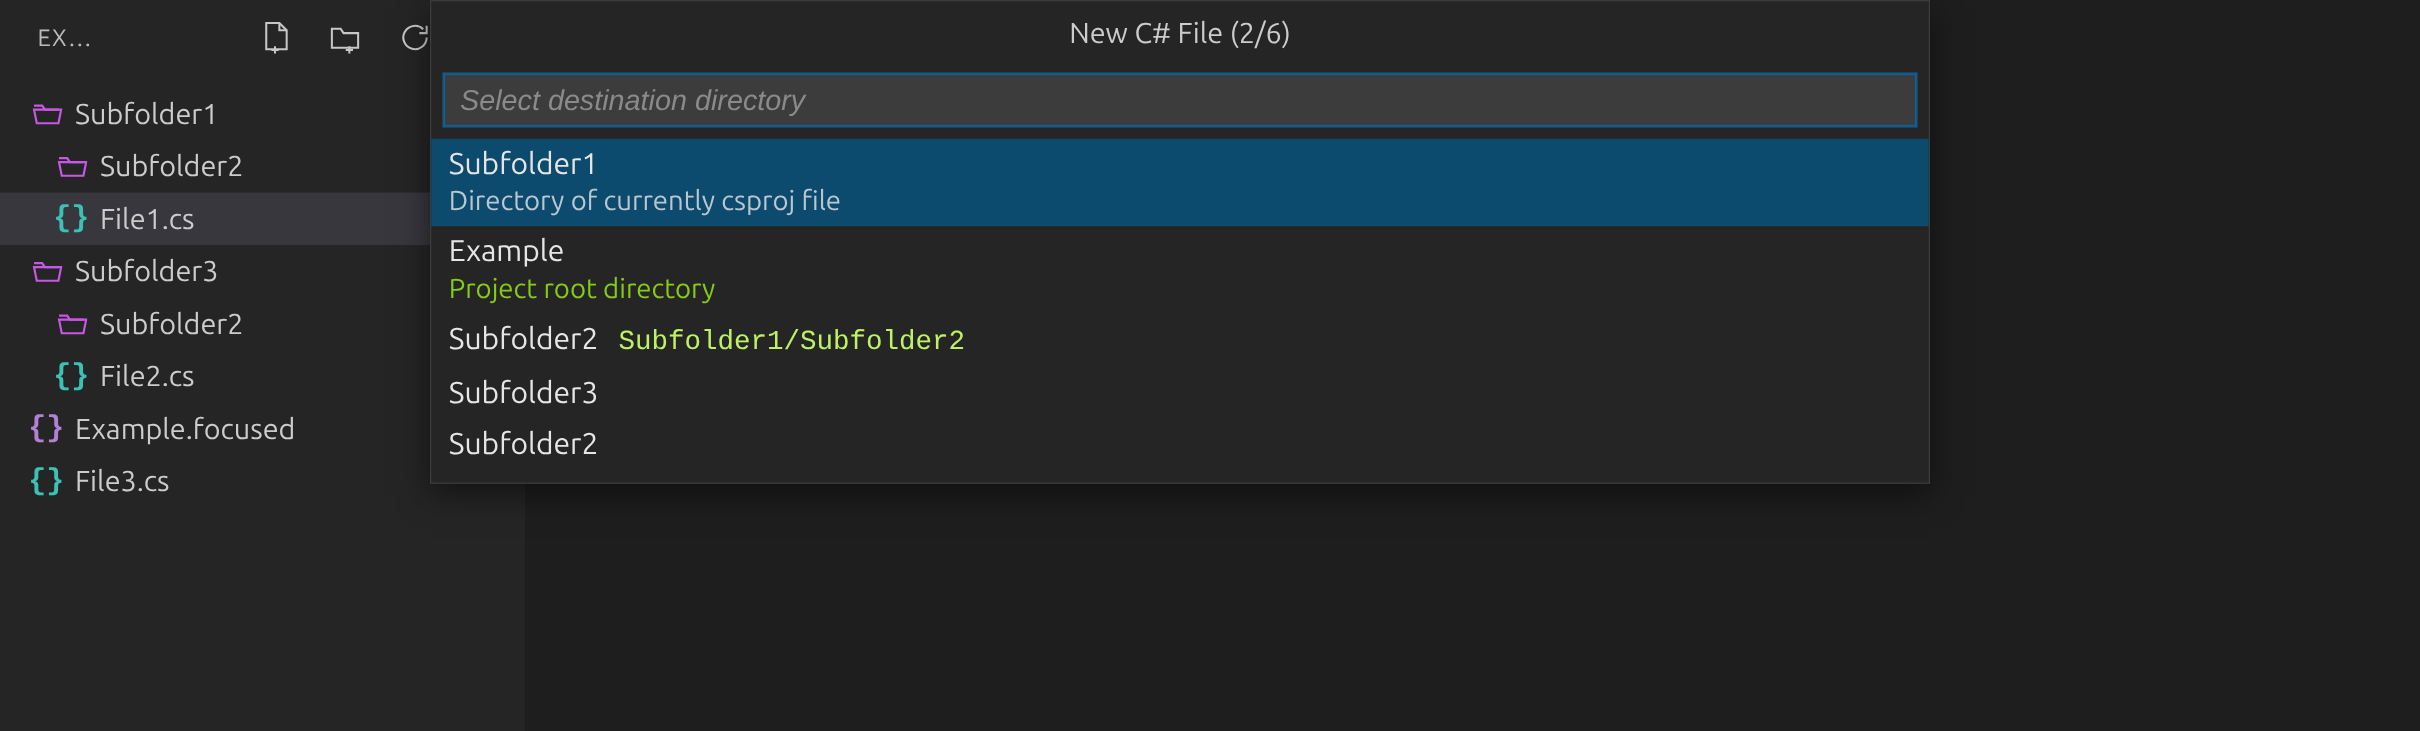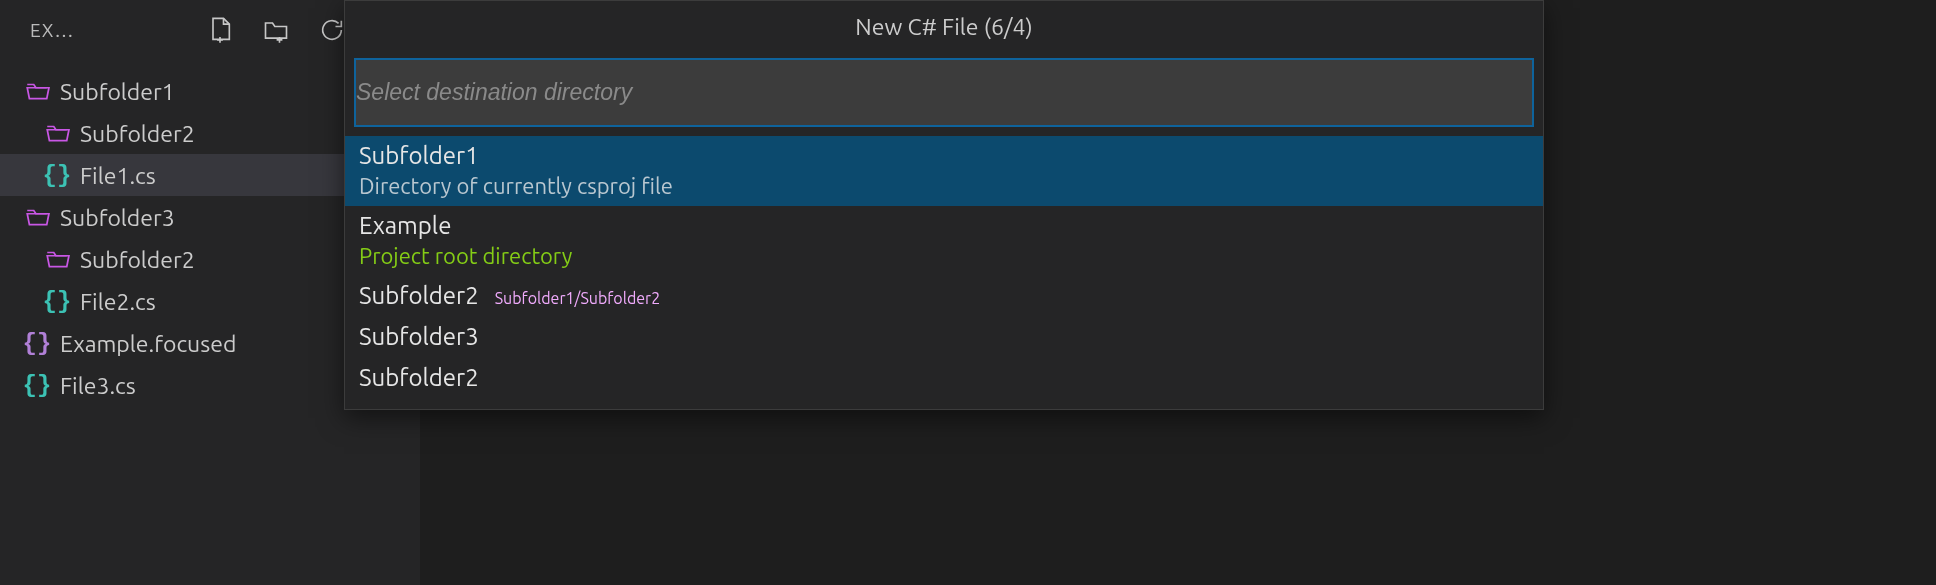--- a/index.html
+++ b/index.html
@@ -82,43 +82,43 @@
     box-shadow: 0 8px 24px rgba(0,0,0,0.5);
   }
   .qp-title {
     height: 50px;
     display: flex; align-items: center; justify-content: center;
     font-size: 23px;
     color: #cccccc;
   }
   .qp-input-wrap { padding: 8px 10px 10px 10px; }
   .qp-input {
-    width: 100%; height: 67px;
+    width: 100%; height: 42px;
     background: #3c3c3c;
     border: 1px solid #0e639c;
     outline: 1px solid #0e639c;
     color: #cccccc;
     font-size: 23px;
-    padding: 0 0;
+    padding: 0 12px;
   }
   .qp-input::placeholder { color: #8a8a8a; font-style: italic; }
 
   .qp-list { padding-bottom: 10px; }
   .qp-item {
     padding: 6px 14px 8px 14px;
     cursor: pointer;
   }
   .qp-item.selected { background: #0c4a6e; }
   .qp-item.selected .qp-desc { color: #b9c7d0; }
   .qp-line1 {
     display: flex; align-items: baseline; gap: 16px;
     font-size: 24px;
   }
   .qp-label { color: #e6e6e6; }
-  .qp-hint  { color: #f0abfc; font-size: 16px; }
+  .qp-hint  { color: #bef264; font-size: 22px; font-family: Liberation Mono, monospace; }
   .qp-desc  {
     font-size: 22px;
     color: #84cc16;
     margin-top: 4px;
   }
 
   
   .editor-backdrop {
     position: absolute;
     left: 420px; top: 0; right: 0; bottom: 0;
@@ -217,21 +217,21 @@
         <span>Example.focused</span>
       </div>
       <div class="tree-row indent0">
         <span class="brace teal">{}</span>
         <span>File3.cs</span>
       </div>
     </div>
 </div>
 
 <div class="quickpick">
-  <div class="qp-title">New C# File (6/4)</div>
+  <div class="qp-title">New C# File (2/6)</div>
   <div class="qp-input-wrap">
     <input class="qp-input" type="text" placeholder="Select destination directory" style="">
   </div>
   <div class="qp-list" id="qplist">
       <div class="qp-item selected">
         <div class="qp-line1">
           <span class="qp-label">Subfolder1</span>
         </div>
         <div class="qp-desc">Directory of currently csproj file</div>
       </div>

